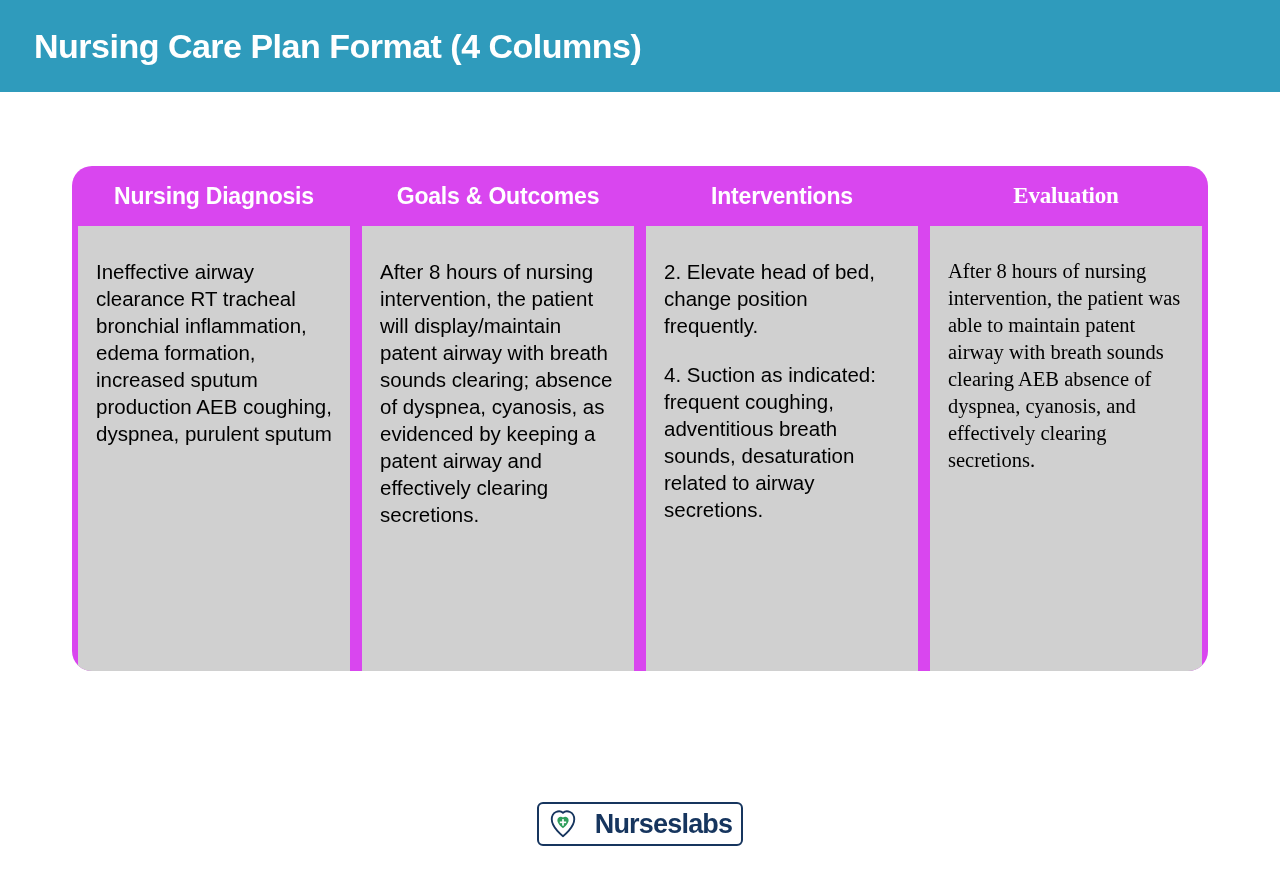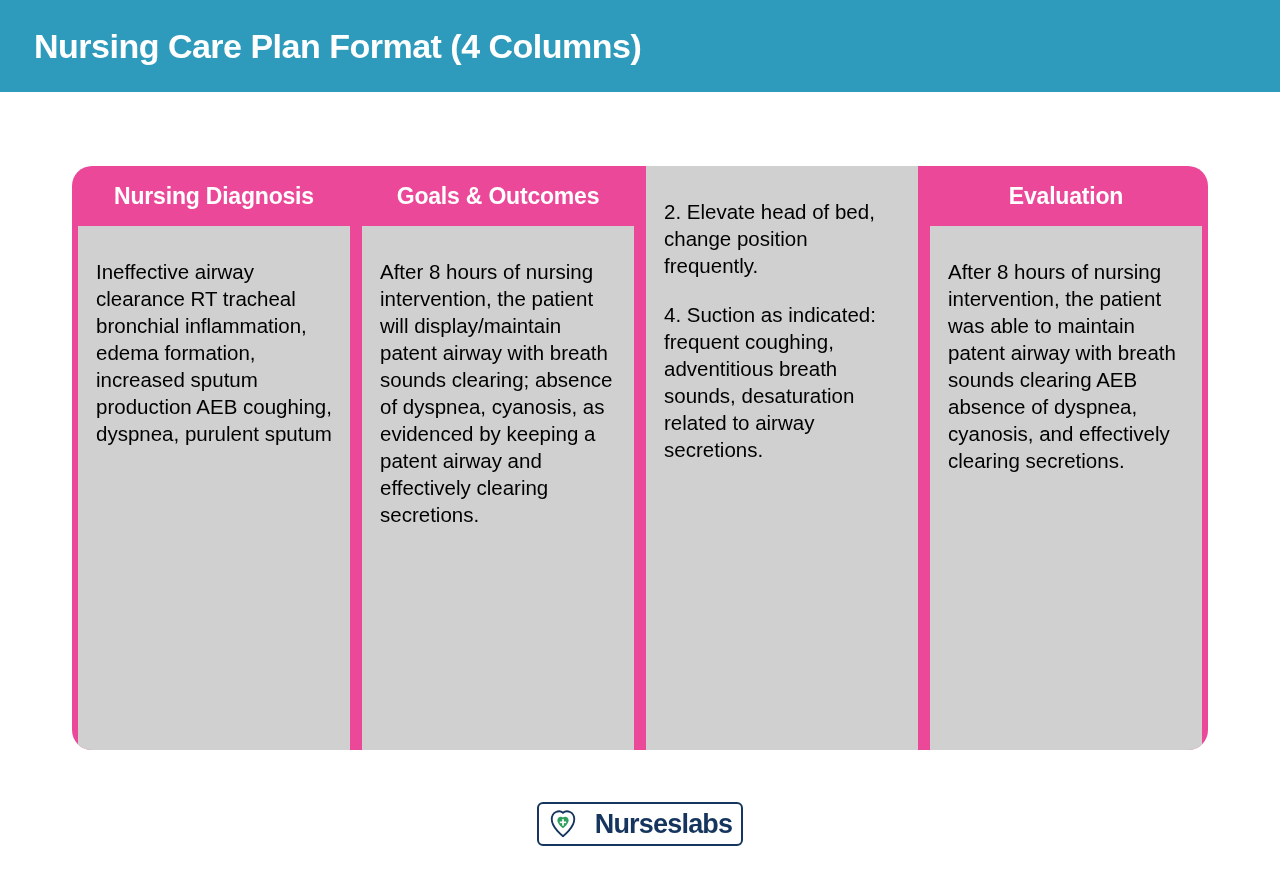--- a/index.html
+++ b/index.html
@@ -34,42 +34,42 @@
     margin-left: 34px;
     line-height: 1;
   }
 
   
   .table-card {
     position: absolute;
     left: 72px;
     top: 166px;
     width: 1136px;
-    height: 584px;
-    background: #ec4899;
+    height: 505px;
+    background: #d946ef;
     border-radius: 20px;
     box-sizing: border-box;
     padding: 0;
     overflow: hidden;
   }
   .table-grid {
     display: flex;
     width: 100%;
     height: 100%;
     box-sizing: border-box;
   }
   .col {
     flex: 1 1 0;
     display: flex;
     flex-direction: column;
     box-sizing: border-box;
     padding: 0 6px;
   }
   .col:first-child { padding-left: 6px; }
-  .col:last-child  { padding-right: 6px; }
+  .col:last-child  { padding-right: 6px; font-family: Liberation Serif, serif; }
 
   .col-header {
     height: 60px;
     display: flex;
     align-items: center;
     justify-content: center;
     color: #ffffff;
     font-size: 23px;
     font-weight: bold;
     letter-spacing: -0.2px;
@@ -139,20 +139,21 @@
     </div>
 
     <div class="col">
       <div class="col-header">Goals &amp; Outcomes</div>
       <div class="col-body">
         <p>After 8 hours of nursing intervention, the patient will display/maintain patent airway with breath sounds clearing; absence of dyspnea, cyanosis, as evidenced by keeping a patent airway and effectively clearing secretions.</p>
       </div>
     </div>
 
     <div class="col">
+      <div class="col-header">Interventions</div>
       <div class="col-body">
         <p>2. Elevate head of bed, change position frequently.</p>
         <p>4. Suction as indicated: frequent coughing, adventitious breath sounds, desaturation related to airway secretions.</p>
       </div>
     </div>
 
     <div class="col">
       <div class="col-header">Evaluation</div>
       <div class="col-body">
         <p>After 8 hours of nursing intervention, the patient was able to maintain patent airway with breath sounds clearing AEB absence of dyspnea, cyanosis, and effectively clearing secretions.</p>

